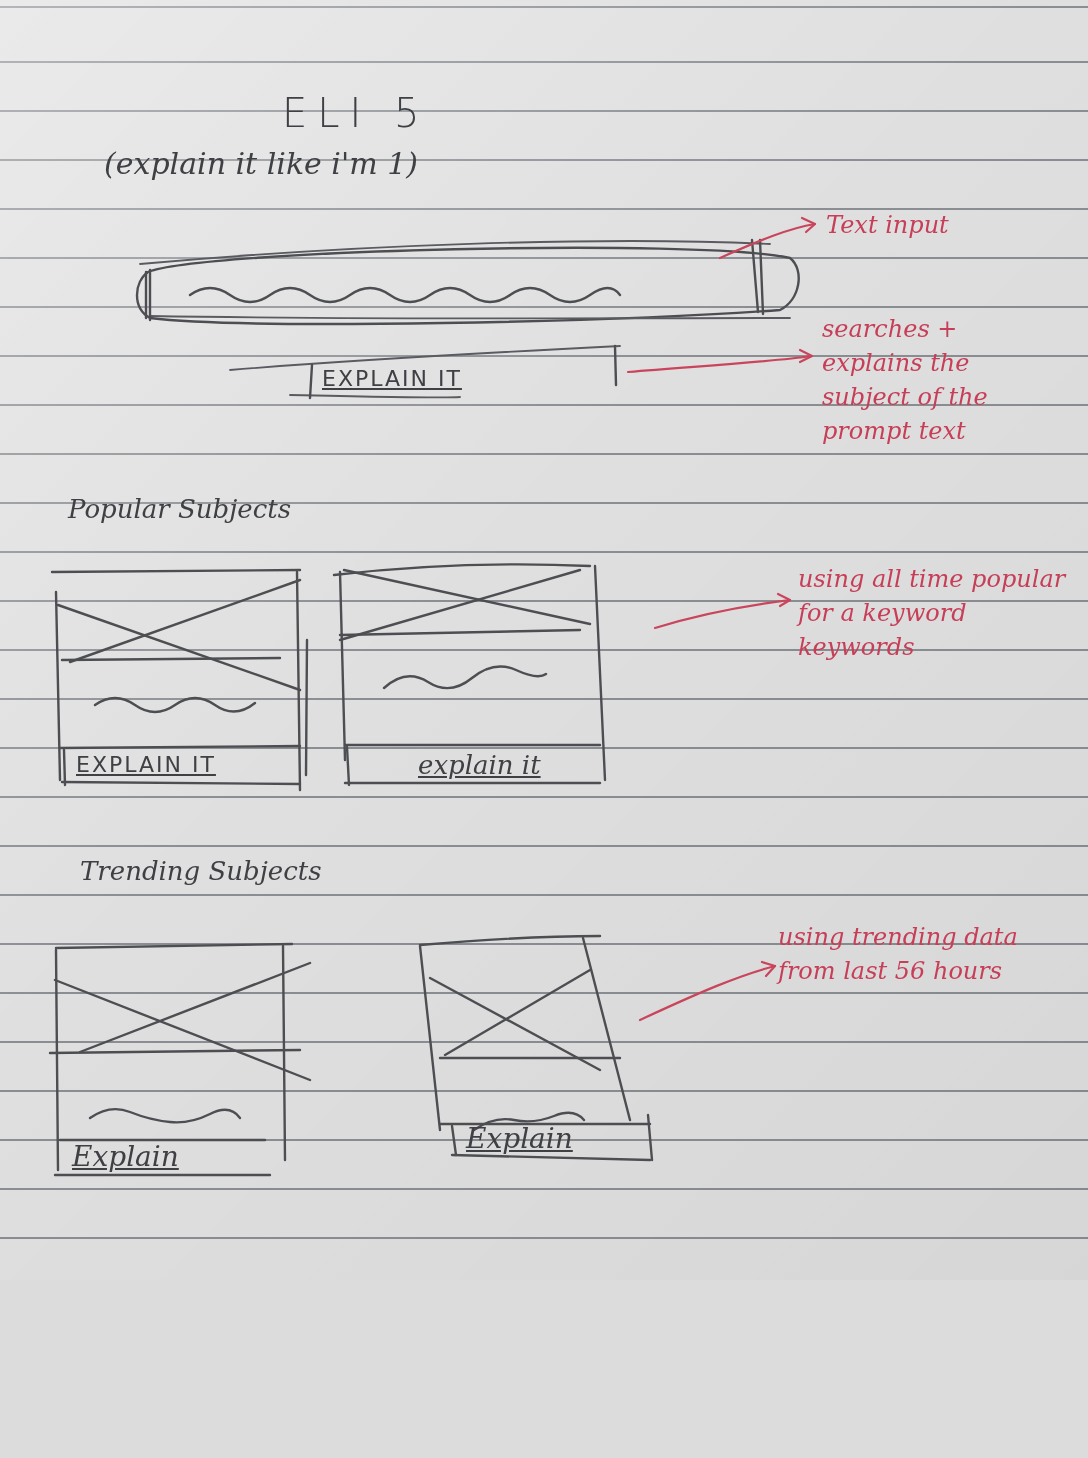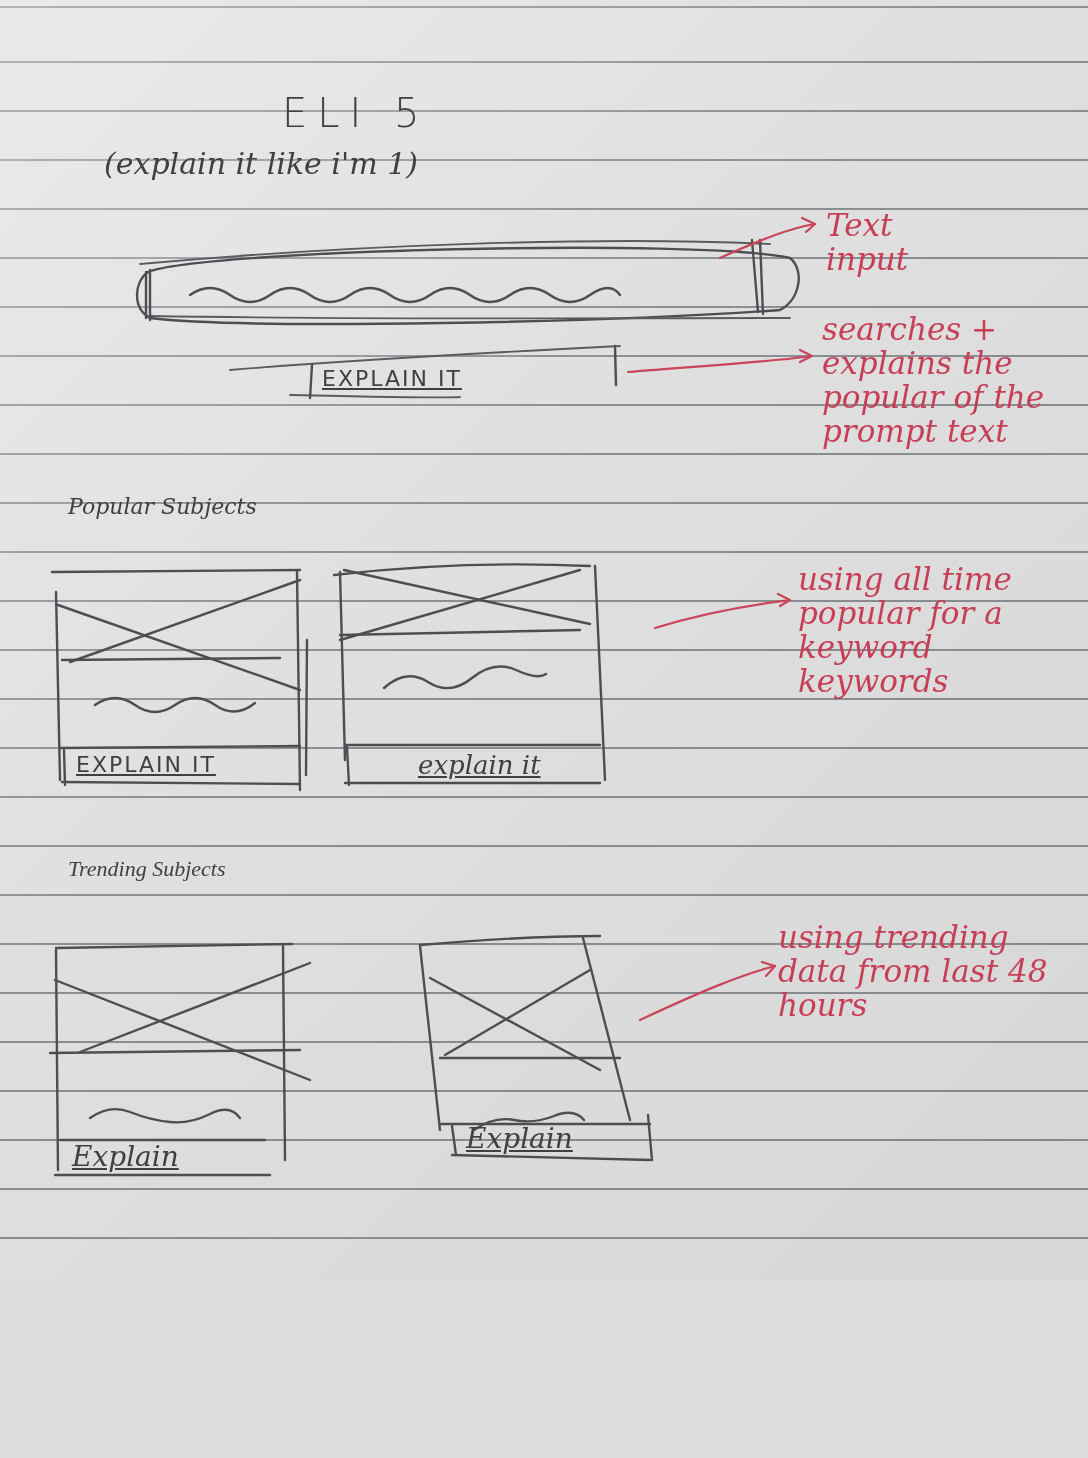--- a/index.html
+++ b/index.html
@@ -13,23 +13,23 @@
     overflow:hidden;}
   svg.ink{position:absolute;left:0;top:0;width:1088px;height:1458px;pointer-events:none;}
   .pencil{stroke:#4d4e52;fill:none;stroke-width:2.4;stroke-linecap:round;stroke-linejoin:round;}
   .pencil-thin{stroke:#5a5b60;fill:none;stroke-width:1.8;stroke-linecap:round;}
   .red{stroke:#c9455c;fill:none;stroke-width:2.2;stroke-linecap:round;stroke-linejoin:round;}
   .txt{position:absolute;white-space:nowrap;font-family:"DejaVu Serif",serif;font-style:italic;}
   .dark{color:#3f4044;}
   .redtxt{color:#c73e57;}
   .title{font-size:40px;letter-spacing:10px;font-style:normal;font-family:"DejaVu Sans",sans-serif;font-weight:300;}
   .subtitle{font-size:30px;}
-  .section{font-size:22px;}
+  .section{font-size:26px;}
   .btnlabel{font-size:22px;text-decoration:underline;}
-  .note{font-size:31px;line-height:34px;white-space:normal;}
+  .note{font-size:24px;line-height:34px;white-space:normal;}
   .hit{position:absolute;}
 </style>
 </head>
 <body>
 
 <div id="paper">
 
   <svg class="ink" viewBox="0 0 1088 1458">
 
     <g>
@@ -121,24 +121,24 @@
   <div class="hit" style="left:140px;top:245px;width:660px;height:78px;" title="~~~~~~~~"></div>
 
   <div class="txt dark btnlabel" style="left:322px;top:366px;font-style:normal;font-family:'DejaVu Sans',sans-serif;letter-spacing:2px;">EXPLAIN IT</div>
 
   <div class="txt dark section" style="left:68px;top:494px;">Popular Subjects</div>
   <div class="hit" style="left:52px;top:570px;width:250px;height:180px;" title="placeholder-x"></div>
   <div class="txt dark btnlabel" style="left:76px;top:752px;font-style:normal;letter-spacing:2px;font-family:'DejaVu Sans',sans-serif;">EXPLAIN IT</div>
   <div class="hit" style="left:340px;top:565px;width:260px;height:180px;" title="placeholder-x"></div>
   <div class="txt dark btnlabel" style="left:418px;top:750px;font-size:26px;">explain it</div>
 
-  <div class="txt dark section" style="left:68px;top:856px;font-family:Liberation Serif, serif;">Trending Subjects</div>
+  <div class="txt dark section" style="left:80px;top:856px;">Trending Subjects</div>
   <div class="hit" style="left:56px;top:944px;width:240px;height:190px;" title="placeholder-x"></div>
   <div class="txt dark btnlabel" style="left:72px;top:1140px;font-size:28px;">Explain</div>
   <div class="hit" style="left:420px;top:936px;width:220px;height:185px;" title="placeholder-x"></div>
   <div class="txt dark btnlabel" style="left:466px;top:1122px;font-size:28px;">Explain</div>
 
   <div class="txt redtxt note" style="left:826px;top:208px;width:140px;">Text input</div>
-  <div class="txt redtxt note" style="left:822px;top:312px;width:230px;">searches + explains the popular of the prompt text</div>
+  <div class="txt redtxt note" style="left:822px;top:312px;width:230px;">searches + explains the subject of the prompt text</div>
   <div class="txt redtxt note" style="left:798px;top:562px;width:280px;">using all time popular for a keyword keywords</div>
-  <div class="txt redtxt note" style="left:778px;top:920px;width:300px;">using trending data from last 48 hours</div>
+  <div class="txt redtxt note" style="left:778px;top:920px;width:300px;">using trending data from last 56 hours</div>
 
 </div>
 
 </body></html>

